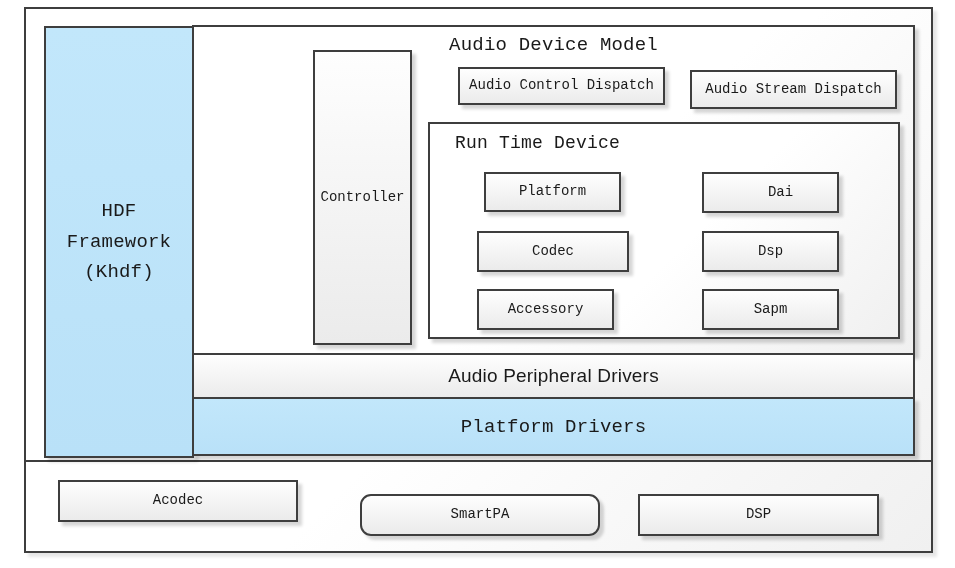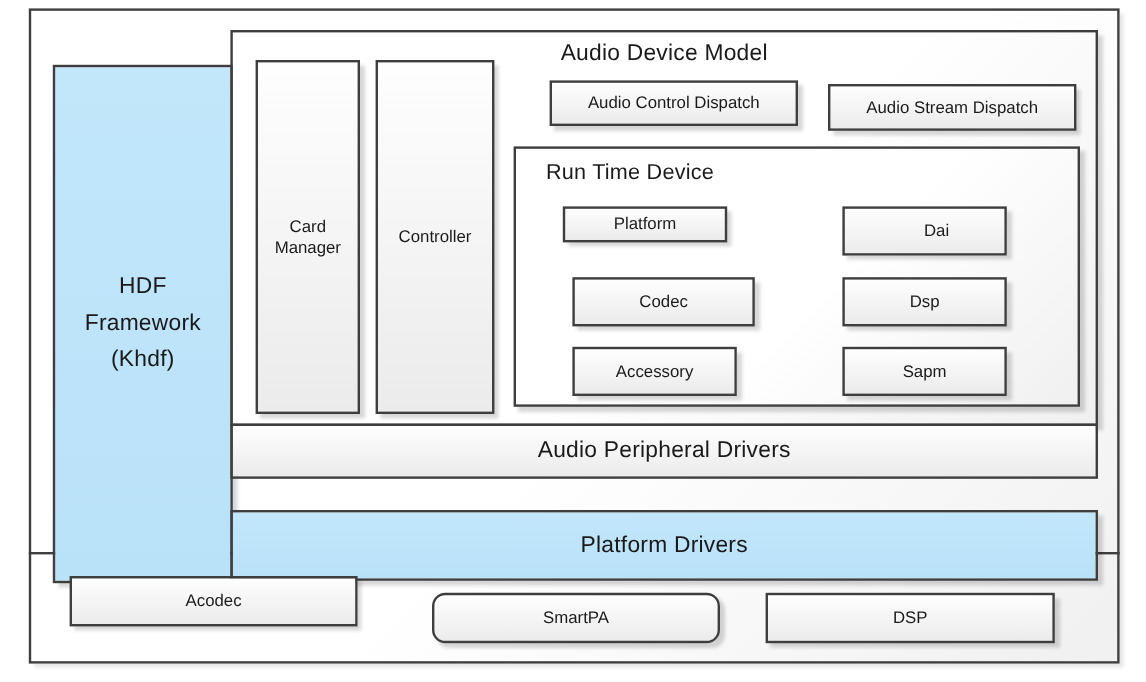--- a/index.html
+++ b/index.html
@@ -1,24 +1,24 @@
 <!DOCTYPE html>
 <html><head>
 <meta charset="utf-8">
 <style>
   html,body{margin:0;padding:0;background:#ffffff;}
   body{font-family:"Liberation Sans","DejaVu Sans",sans-serif;color:#1a1a1a;}
   .canvas{position:relative;width:955px;height:568px;background:#ffffff;overflow:hidden;}
   .abs{position:absolute;box-sizing:border-box;}
   .bordered{border:2px solid #3e3e3e;}
-  .shadow{box-shadow:4px 4px 3px rgba(0,0,0,0.16);}
+  .shadow{box-shadow:4px 4px 3px rgba(0,0,0,0.16);font-family:Liberation Mono, monospace;}
   .softshadow{box-shadow:4px 4px 3px rgba(0,0,0,0.10);}
   .fill-grad{background:linear-gradient(to bottom,#fefefe 0%,#ebebeb 100%);}
   .fill-light{background:linear-gradient(135deg,#ffffff 55%,#f0f0f0 100%);}
-  .fill-blue{background:linear-gradient(to bottom,#c2e7fb 0%,#b9e1f8 100%);margin-top:28px;}
+  .fill-blue{background:linear-gradient(to bottom,#c2e7fb 0%,#b9e1f8 100%);}
   .center{display:flex;align-items:center;justify-content:center;text-align:center;}
   .lbl-sm{font-size:14px;line-height:1.25;}
   .lbl-lg{font-size:19px;letter-spacing:0.2px;}
   .prewrap{white-space:pre-line;}
   .title-abs{position:absolute;left:0;right:0;text-align:center;}
 </style>
 </head>
 <body>
 
 <div class="canvas">
@@ -29,40 +29,37 @@
 
   <div class="abs bordered fill-blue shadow center lbl-lg" style="left:44px;top:26px;width:150px;height:432px;">
     <span class="prewrap" style="line-height:1.6;">HDF
 Framework
 (Khdf)</span>
   </div>
 
   <div class="abs bordered fill-light shadow" style="left:192px;top:25px;width:723px;height:330px;">
     <div class="title-abs lbl-lg" style="top:7px;">Audio Device Model</div>
 
-    <div class="abs bordered fill-grad shadow center lbl-sm" style="left:19px;top:23px;width:87px;height:295px;">
-      <span>Card Manager</span>
-    </div>
 
     <div class="abs bordered fill-grad shadow center lbl-sm" style="left:119px;top:23px;width:99px;height:295px;">
       <span>Controller</span>
     </div>
 
     <div class="abs bordered fill-grad shadow center lbl-sm" style="left:244px;top:40px;width:207px;height:38px;margin-left:20px;">
       <span>Audio Control Dispatch</span>
     </div>
 
     <div class="abs bordered fill-grad shadow center lbl-sm" style="left:496px;top:43px;width:207px;height:39px;">
       <span>Audio Stream Dispatch</span>
     </div>
 
     <div class="abs bordered fill-light shadow" style="left:234px;top:95px;width:472px;height:217px;">
       <div class="abs" style="left:25px;top:9px;font-size:18px;letter-spacing:0.2px;">Run Time Device</div>
 
-      <div class="abs bordered fill-grad shadow center lbl-sm" style="left:39px;top:48px;width:137px;height:30px;">
+      <div class="abs bordered fill-grad shadow center lbl-sm" style="left:54px;top:48px;width:137px;height:40px;">
         <span>Platform</span>
       </div>
       <div class="abs bordered fill-grad shadow center lbl-sm" style="left:272px;top:48px;width:137px;height:41px;padding-left:20px;">
         <span>Dai</span>
       </div>
       <div class="abs bordered fill-grad shadow center lbl-sm" style="left:47px;top:107px;width:152px;height:41px;">
         <span>Codec</span>
       </div>
       <div class="abs bordered fill-grad shadow center lbl-sm" style="left:272px;top:107px;width:137px;height:41px;">
         <span>Dsp</span>

